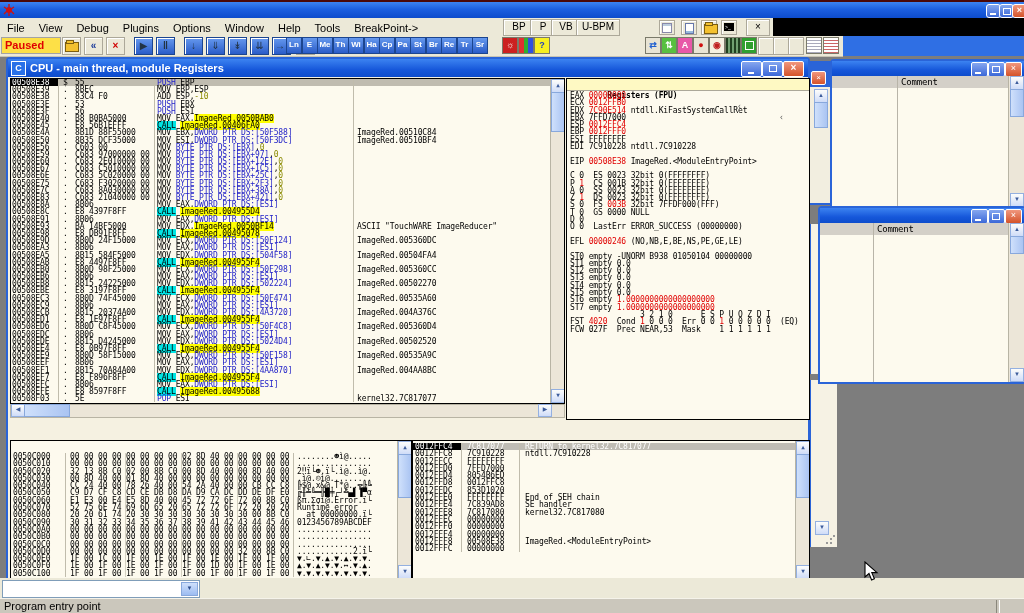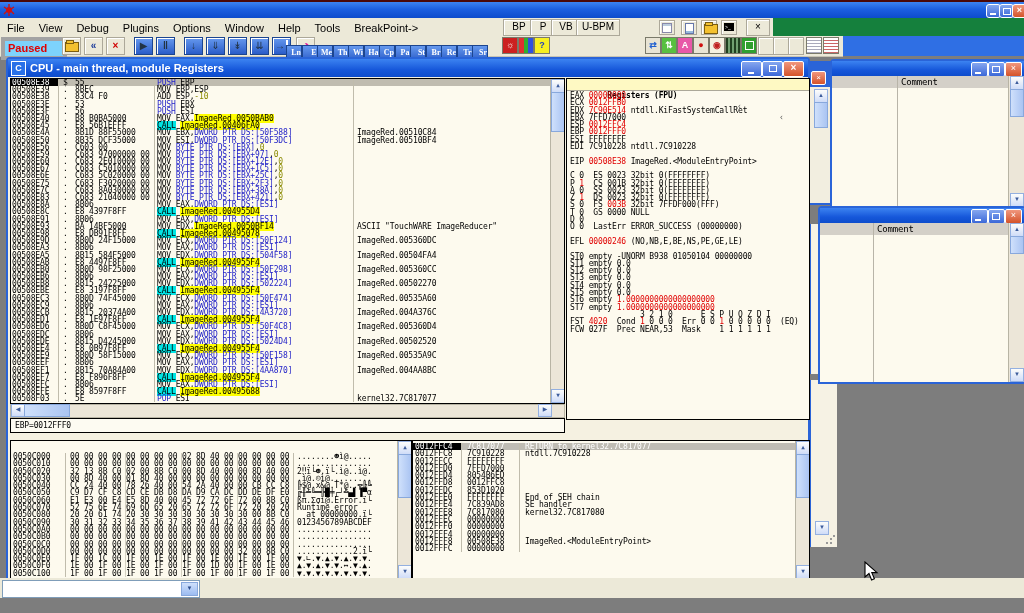--- a/index.html
+++ b/index.html
@@ -11,37 +11,37 @@
   .titlebar{left:0;top:2px;width:1024px;height:16px;
             background:linear-gradient(180deg,#3c83f1 0%,#1c5fe0 45%,#0d4ccc 100%);}
   .winbtn{position:absolute;top:2px;width:13px;height:12px;border:1px solid #fff;border-radius:3px;
           color:#fff;text-align:center;font-size:8px;line-height:10px;font-weight:bold;
           background:linear-gradient(#86a7ef,#3b68d8);}
   .winbtn.close{background:linear-gradient(#f0977e,#d4532a);}
   .glyph-min{position:absolute;left:3px;bottom:2px;width:6px;height:2px;background:#fff;}
   .glyph-res{position:absolute;left:3px;top:3px;width:6px;height:5px;border:1px solid #fff;}
   .glyph-x{font-size:9px;line-height:11px;}
   
-  .menubar{left:0;top:18px;width:1024px;height:34px;background:#15803d;}
+  .menubar{left:0;top:18px;width:1024px;height:34px;background:#000000;}
   .menuband{position:absolute;left:0;top:0;width:773px;height:18px;background:#ece9d8;border-bottom:1px solid #d8d4c4;}
   .menuitem{display:inline-block;padding:2px 7px 0 7px;font-size:11px;color:#000;}
   .mbtn{position:absolute;top:1px;height:15px;border:1px solid #aca899;box-shadow:inset 1px 1px 0 #fff;
         background:#ece9d8;font-size:10px;color:#000;text-align:center;line-height:14px;padding:0 4px;}
   .micon{position:absolute;top:2px;width:14px;height:13px;border:1px solid #aca899;background:#ece9d8;box-shadow:inset 1px 1px 0 #fff;}
   .toolbar{left:0;top:36px;width:1024px;height:20px;background:#2f6fe4;}
   .toolband{position:absolute;left:0;top:0;width:843px;height:20px;background:#ece9d8;border-bottom:1px solid #c8c4b4;}
-  .paused{position:absolute;left:1px;top:1px;width:55px;height:15px;background:#7dd3fc;border:4px solid #a3a3a3;
+  .paused{position:absolute;left:1px;top:1px;width:55px;height:15px;background:#fde047;border:1px solid #a3a3a3;
           color:#e00000;font-weight:bold;font-size:11px;line-height:15px;padding-left:3px;}
   .tbtn{position:absolute;top:1px;width:17px;height:16px;border:1px solid #aca899;background:#ece9d8;
         box-shadow:inset 1px 1px 0 #fff;text-align:center;font-size:10px;line-height:15px;color:#234;}
   .tile{position:absolute;top:1px;width:14px;height:15px;border:1px solid #7a7a6a;text-align:center;
         font-size:9px;line-height:14px;color:#fff;font-weight:bold;}
   .tile-b{background:linear-gradient(#6699ee,#2a5cc8);border-color:#1c458f;}
-  .lbtn{position:absolute;top:9px;width:14px;height:15px;border:1px solid #1c458f;text-align:right;
-        background:linear-gradient(#6699ee,#2a5cc8);color:#fff;font-weight:bold;font-size:8px;line-height:14px;font-family:Liberation Serif, serif;}
+  .lbtn{position:absolute;top:1px;width:14px;height:15px;border:1px solid #1c458f;text-align:center;
+        background:linear-gradient(#6699ee,#2a5cc8);color:#fff;font-weight:bold;font-size:8px;line-height:14px;}
   .folder{position:absolute;left:2px;top:4px;width:12px;height:8px;background:#f3c12f;border:1px solid #7c5e10;}
   .folder:before{content:"";position:absolute;left:0;top:-3px;width:6px;height:2px;background:#f3c12f;border:1px solid #7c5e10;}
   
   .cpuwin{left:6px;top:57px;width:800px;height:523px;border:2px solid #2a64d8;border-radius:4px 4px 0 0;
           background:#f5f1e1;z-index:5;}
   .cputitle{position:absolute;left:0;top:0;right:0;height:18px;
             background:linear-gradient(180deg,#3c83f1,#1657da 60%,#0d4ccc);color:#fff;
             font-weight:bold;font-size:11px;line-height:18px;padding-left:22px;}
   .cpuicon{position:absolute;left:3px;top:2px;width:13px;height:13px;background:#2a71e8;border:1px solid #fff;
            color:#fff;font-size:9px;line-height:12px;text-align:center;font-weight:bold;}
@@ -270,23 +270,20 @@
         <div class="sb" style="bottom:0">▼</div>
       </div>
     </div>
 
     <div class="hscroll" style="left:2px;top:345px;width:553px;height:12px">
       <div class="sb" style="left:0;top:-1px;height:11px;line-height:9px">◀</div>
       <div class="sb-thumb" style="left:13px;top:-1px;width:44px;height:11px"></div>
       <div class="sb" style="left:527px;top:-1px;height:11px;line-height:9px">▶</div>
     </div>
 
-    <div class="pane mono" style="left:2px;top:359px;width:553px;height:13px;background:#fdfbf2">
-      <span style="position:absolute;left:4px;top:2px">EBP=0012FFF0</span>
-    </div>
 
     <div class="pane mono" style="left:558px;top:19px;width:242px;height:340px">
       <div class="hdrband" style="position:absolute;left:0;right:0;top:0;height:11px;line-height:11px;font-weight:bold;padding-left:3px">
         <span>Registers (FPU)</span>
         <span style="position:absolute;left:170px;font-weight:normal;color:#555">‹</span>
         <span style="position:absolute;left:212px;font-weight:normal;color:#555">‹</span>
       </div>
       <div id="reg-rows" style="position:absolute;left:0;top:13px;right:0"><div class="r-row mono"><span class="tk-k">EAX </span><span class="tk-r">00000000</span></div><div class="r-row mono"><span class="tk-k">ECX </span><span class="tk-r">0012FFB0</span></div><div class="r-row mono"><span class="tk-k">EDX </span><span class="tk-r">7C90E514</span><span class="tk-k"> ntdll.KiFastSystemCallRet</span></div><div class="r-row mono"><span class="tk-k">EBX 7FFD7000</span></div><div class="r-row mono"><span class="tk-k">ESP </span><span class="tk-r">0012FFC4</span></div><div class="r-row mono"><span class="tk-k">EBP </span><span class="tk-r">0012FFF0</span></div><div class="r-row mono"><span class="tk-k">ESI FFFFFFFF</span></div><div class="r-row mono"><span class="tk-k">EDI 7C910228 ntdll.7C910228</span></div><div class="r-row mono"></div><div class="r-row mono"><span class="tk-k">EIP </span><span class="tk-r">00508E38</span><span class="tk-k"> ImageRed.&lt;ModuleEntryPoint&gt;</span></div><div class="r-row mono"></div><div class="r-row mono"><span class="tk-k">C 0  ES 0023 32bit 0(FFFFFFFF)</span></div><div class="r-row mono"><span class="tk-k">P </span><span class="tk-r">1</span><span class="tk-k">  CS 001B 32bit 0(FFFFFFFF)</span></div><div class="r-row mono"><span class="tk-k">A 0  SS 0023 32bit 0(FFFFFFFF)</span></div><div class="r-row mono"><span class="tk-k">Z </span><span class="tk-r">1</span><span class="tk-k">  DS 0023 32bit 0(FFFFFFFF)</span></div><div class="r-row mono"><span class="tk-k">S 0  FS </span><span class="tk-r">003B</span><span class="tk-k"> 32bit 7FFDF000(FFF)</span></div><div class="r-row mono"><span class="tk-k">T 0  GS 0000 NULL</span></div><div class="r-row mono"><span class="tk-k">D 0</span></div><div class="r-row mono"><span class="tk-k">O 0  LastErr ERROR_SUCCESS (00000000)</span></div><div class="r-row mono"></div><div class="r-row mono"><span class="tk-k">EFL </span><span class="tk-r">00000246</span><span class="tk-k"> (NO,NB,E,BE,NS,PE,GE,LE)</span></div><div class="r-row mono"></div><div class="r-row mono"><span class="tk-k">ST0 empty -UNORM B938 01050104 00000000</span></div><div class="r-row mono"><span class="tk-k">ST1 empty 0.0</span></div><div class="r-row mono"><span class="tk-k">ST2 empty 0.0</span></div><div class="r-row mono"><span class="tk-k">ST3 empty 0.0</span></div><div class="r-row mono"><span class="tk-k">ST4 empty 0.0</span></div><div class="r-row mono"><span class="tk-k">ST5 empty 0.0</span></div><div class="r-row mono"><span class="tk-k">ST6 empty </span><span class="tk-r">1.0000000000000000000</span></div><div class="r-row mono"><span class="tk-k">ST7 empty </span><span class="tk-r">1.0000000000000000000</span></div><div class="r-row mono"><span class="tk-k">               3 2 1 0      E S P U O Z D I</span></div><div class="r-row mono"><span class="tk-k">FST </span><span class="tk-r">4020</span><span class="tk-k">  Cond </span><span class="tk-r">1</span><span class="tk-k"> 0 0 0  Err 0 0 </span><span class="tk-r">1</span><span class="tk-k"> 0 0 0 0 0  (EQ)</span></div><div class="r-row mono"><span class="tk-k">FCW 027F  Prec NEAR,53  Mask    1 1 1 1 1 1</span></div></div>
     </div>
 
@@ -309,18 +306,22 @@
     </div>
   </div>
 
   <div class="abs cmdrow">
     <div class="combo">
       <span class="mono" style="position:absolute;left:3px;top:3px"></span>
       <div class="combobtn">▼</div>
     </div>
   </div>
 
+  <div class="abs statusbar">
+    <span style="padding-left:4px">Program entry point</span>
+    <div class="statdiv"></div>
+  </div>
 
   <svg class="abs cursor" style="left:864px;top:561px" width="15" height="22" viewBox="0 0 15 22">
     <polygon points="1,1 1,16 5,12.5 7.6,19 10.4,17.8 7.8,11.6 13,11.6" fill="#fff" stroke="#000" stroke-width="1.1"></polygon>
   </svg>
 
 </div>
 
 </body></html>

